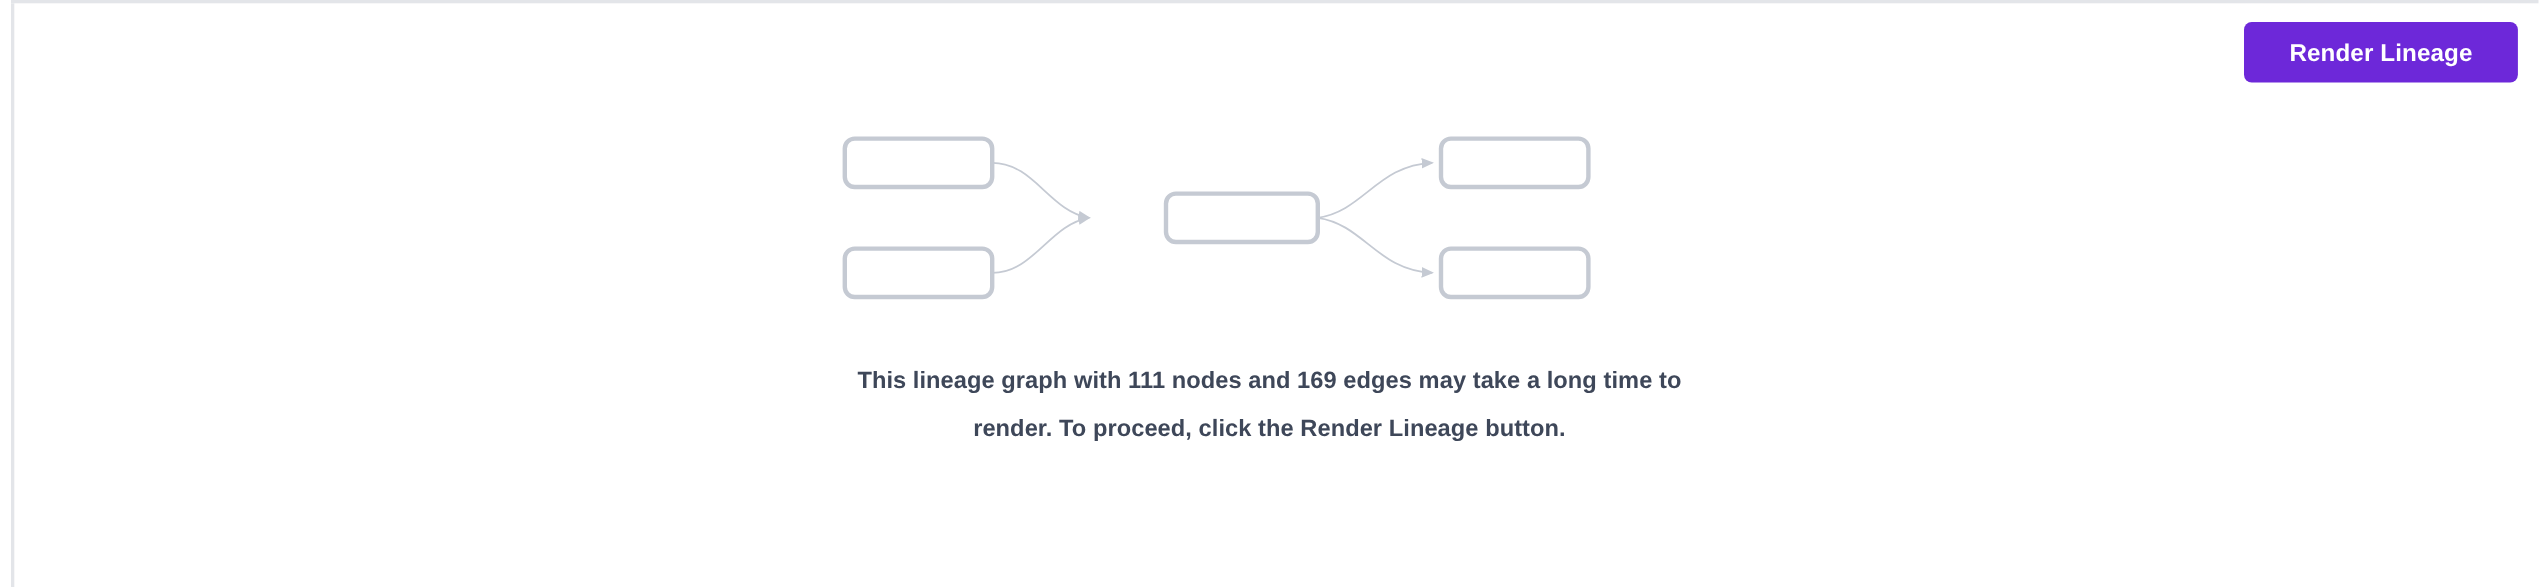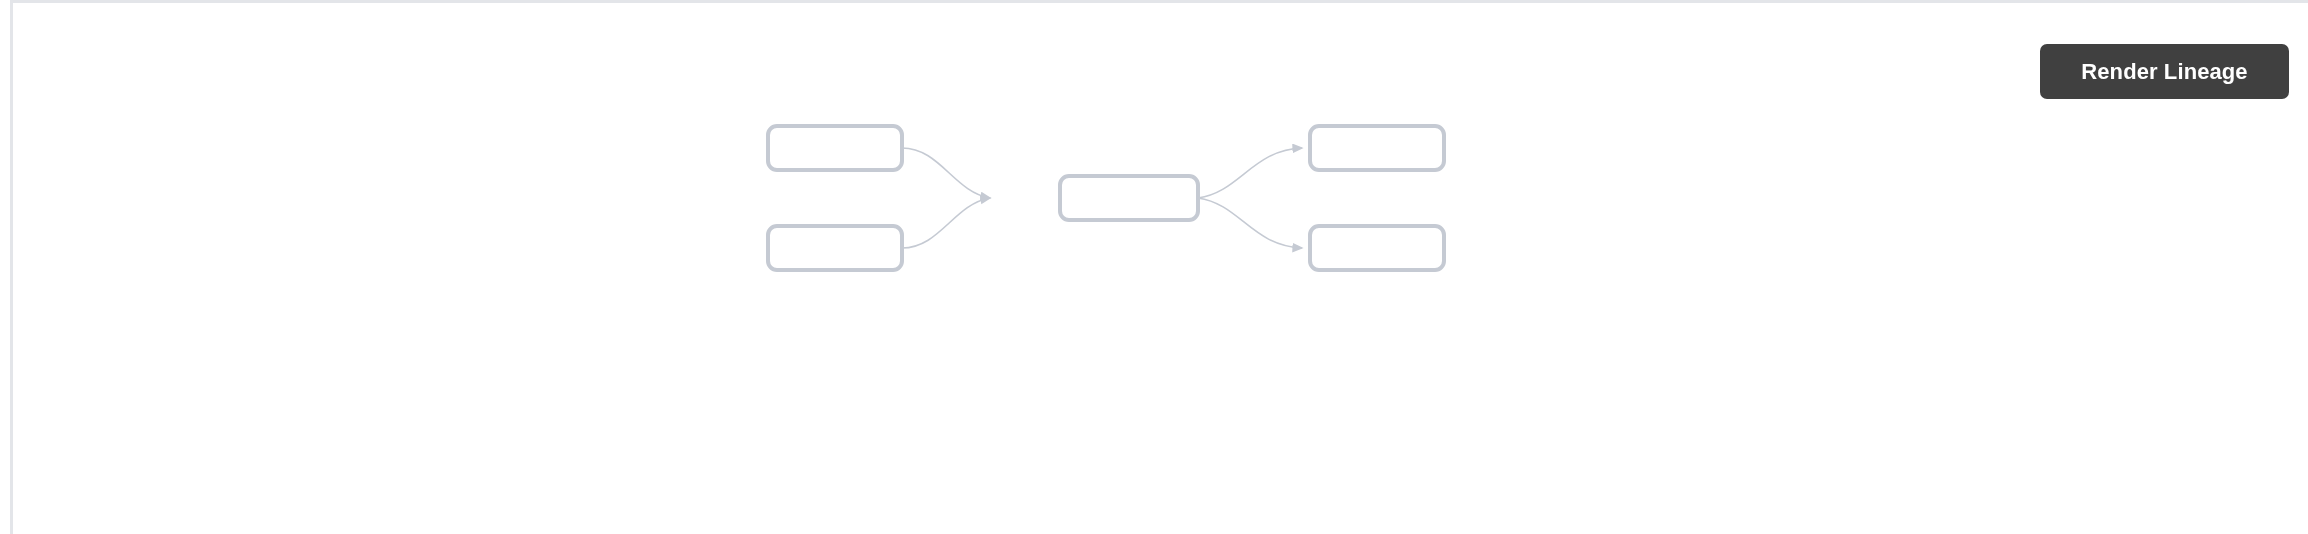--- a/index.html
+++ b/index.html
@@ -42,32 +42,31 @@
 
   
   .render-btn {
     position: absolute;
     top: 20px;
     left: 2040px;
     width: 249px;
     height: 55px;
     border: none;
     border-radius: 7px;
-    background: #404040;
+    background: #6d28d9;
     color: #ffffff;
     font-family: "Liberation Sans", sans-serif;
     font-size: 22px;
     font-weight: bold;
     letter-spacing: 0.1px;
     line-height: 55px;
     text-align: center;
     padding: 0;
     cursor: pointer;
     white-space: nowrap;
-    margin-top: 24px;
   }
 
   
   .empty-state {
     position: absolute;
     top: 120px;
     left: 0;
     width: 2308px;
     display: flex;
     flex-direction: column;
@@ -120,15 +119,16 @@
 
       <g>
         <rect x="14" y="6" width="134" height="44" rx="9" ry="9" fill="#ffffff" stroke="#c5cad3" stroke-width="4"></rect>
         <rect x="14" y="106" width="134" height="44" rx="9" ry="9" fill="#ffffff" stroke="#c5cad3" stroke-width="4"></rect>
         <rect x="306" y="56" width="138" height="44" rx="9" ry="9" fill="#ffffff" stroke="#c5cad3" stroke-width="4"></rect>
         <rect x="556" y="6" width="134" height="44" rx="9" ry="9" fill="#ffffff" stroke="#c5cad3" stroke-width="4"></rect>
         <rect x="556" y="106" width="134" height="44" rx="9" ry="9" fill="#ffffff" stroke="#c5cad3" stroke-width="4"></rect>
       </g>
     </svg>
 
+    <div class="message">This lineage graph with 111 nodes and 169 edges may take a long time to render. To proceed, click the Render Lineage button.</div>
 
   </div>
 </div>
 
 </body></html>

